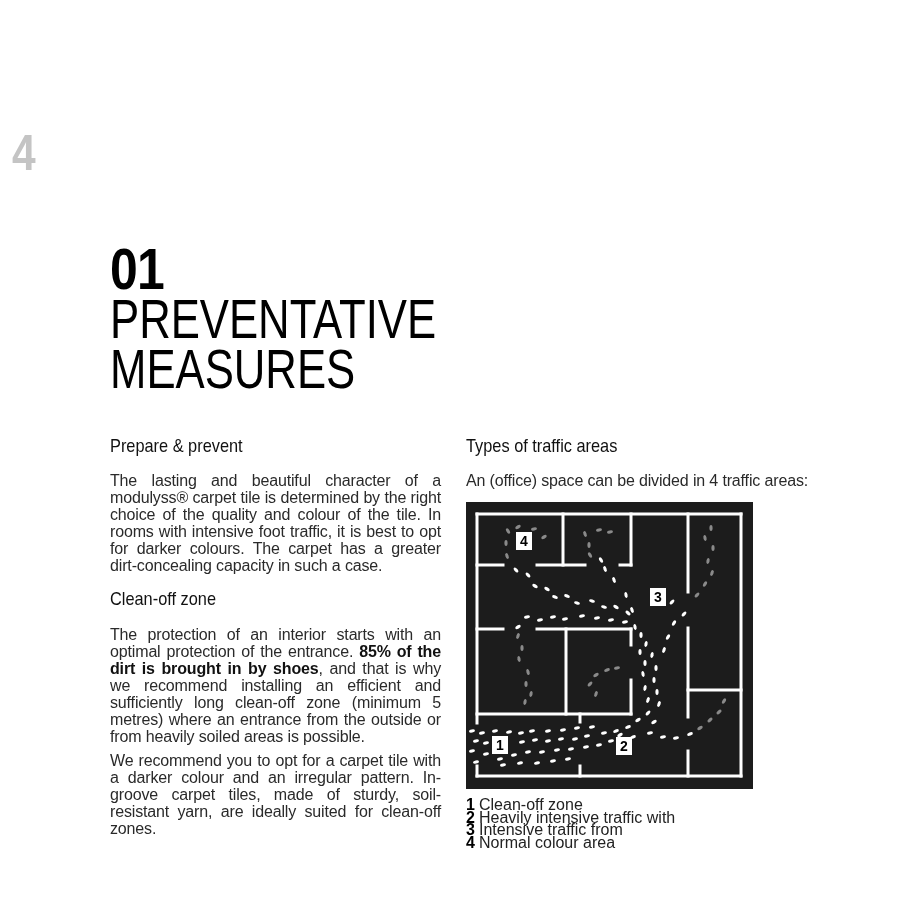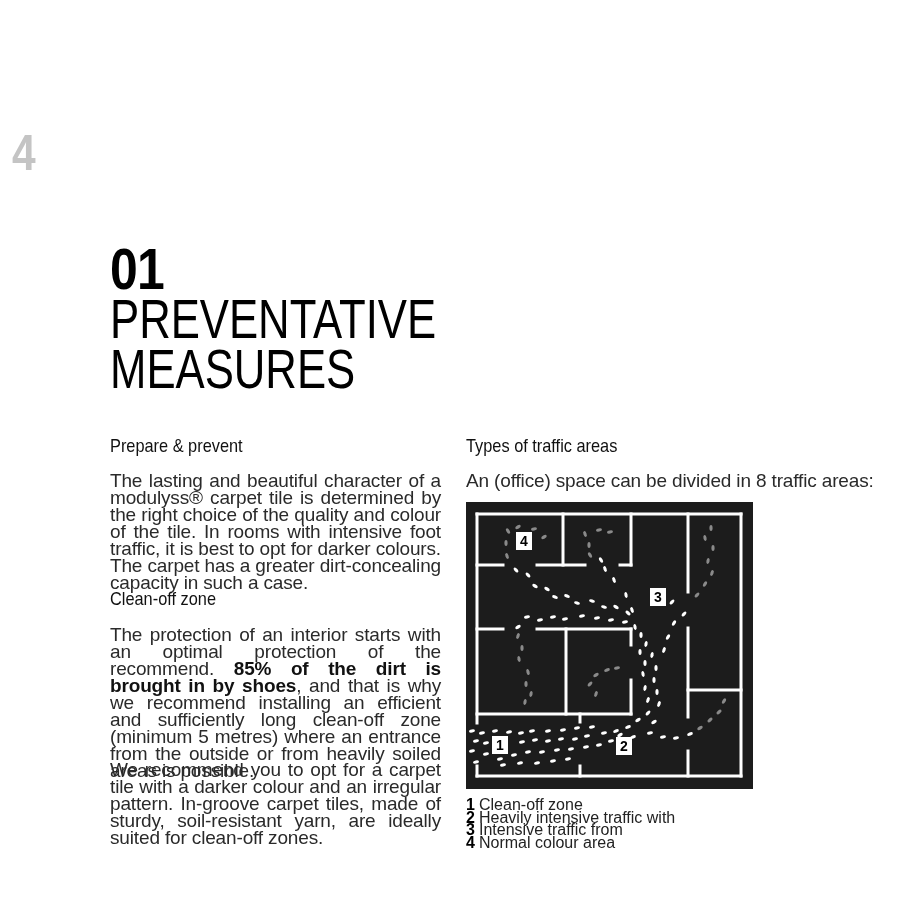--- a/index.html
+++ b/index.html
@@ -5,27 +5,27 @@
     html, body { margin: 0; padding: 0; background: #ffffff; }
     body { width: 920px; height: 920px; position: relative; overflow: hidden; font-family: "Liberation Sans", sans-serif; color: #1a1a1a; }
     .page-number { position: absolute; left: 12px; top: 128px; font-family: "Liberation Sans", sans-serif; font-weight: bold; font-size: 50px; line-height: 50px; color: #c4c4c4; transform: scaleX(0.85); transform-origin: left top; }
     .chapter { position: absolute; left: 110px; top: 244px; }
     .chapter-num { font-family: "Liberation Sans", sans-serif; font-weight: bold; font-size: 58px; line-height: 50px; color: #000; transform: scaleX(0.86); transform-origin: left top; letter-spacing: -1px; }
     .chapter-title { font-family: "Liberation Sans", sans-serif; font-weight: normal; font-size: 56px; line-height: 50px; color: #000; transform: scaleX(0.78); transform-origin: left top; white-space: nowrap; }
     .col { position: absolute; width: 331px; }
     .col-left { left: 110px; top: 434px; }
     .col-right { left: 466px; top: 434px; width: 300px; }
     h2 { margin: 0; font-family: "Liberation Sans", sans-serif; font-weight: normal; font-size: 19px; line-height: 24px; color: #111; transform: scaleX(0.86); transform-origin: left top; white-space: nowrap; }
-    p { margin: 0; font-family: "Liberation Sans", sans-serif; font-size: 19px; line-height: 17px; color: #2a2a2a; text-align: justify; letter-spacing: -0.15px; }
+    p { margin: 0; font-family: "Liberation Sans", sans-serif; font-size: 16px; line-height: 17px; color: #2a2a2a; text-align: justify; letter-spacing: -0.15px; }
     p b { color: #111; }
     .h-prepare { position: absolute; top: 0; }
     .p-prepare { position: absolute; top: 38px; width: 331px; }
     .h-cleanoff { position: absolute; top: 153px; }
     .p-cleanoff1 { position: absolute; top: 192px; width: 331px; }
-    .p-cleanoff2 { position: absolute; top: 327px; width: 331px; }
+    .p-cleanoff2 { position: absolute; top: 318px; width: 331px; }
     .h-types { position: absolute; top: 0; }
     .p-types { position: absolute; top: 38px; white-space: nowrap; text-align: left; }
     .diagram { position: absolute; left: 466px; top: 502px; width: 287px; height: 287px; background: #1c1c1c; }
     .diagram svg { display: block; }
     .legend { position: absolute; left: 466px; top: 799px; list-style: none; margin: 0; padding: 0; }
     .legend li { font-family: "Liberation Sans", sans-serif; font-size: 16px; line-height: 12.5px; color: #222; white-space: nowrap; }
     .legend .num { font-weight: bold; color: #000; display: inline-block; width: 13px; }
   </style>
 </head>
 <body>
@@ -36,27 +36,27 @@
   <div class="chapter-num">01</div>
   <div class="chapter-title">PREVENTATIVE</div>
   <div class="chapter-title">MEASURES</div>
 </div>
 
 <div class="col col-left">
   <h2 class="h-prepare">Prepare &amp; prevent</h2>
   <p class="p-prepare">The lasting and beautiful character of a modulyss® carpet tile is determined by the right choice of the quality and colour of the tile. In rooms with intensive foot traffic, it is best to opt for darker colours. The carpet has a greater dirt-concealing capacity in such a case.</p>
 
   <h2 class="h-cleanoff">Clean-off zone</h2>
-  <p class="p-cleanoff1"><span>The protection of an interior starts with an optimal protection of the recommend. </span><b>85% of the dirt is brought in by shoes</b><span>, and that is why we recommend installing an efficient and sufficiently long clean-off zone (minimum 5 metres) where an entrance from the outside or from heavily soiled areas is possible.</span></p>
+  <p class="p-cleanoff1"><span>The protection of an interior starts with an optimal protection of the entrance. </span><b>85% of the dirt is brought in by shoes</b><span>, and that is why we recommend installing an efficient and sufficiently long clean-off zone (minimum 5 metres) where an entrance from the outside or from heavily soiled areas is possible.</span></p>
   <p class="p-cleanoff2">We recommend you to opt for a carpet tile with a darker colour and an irregular pattern. In-groove carpet tiles, made of sturdy, soil-resistant yarn, are ideally suited for clean-off zones.</p>
 </div>
 
 <div class="col col-right">
   <h2 class="h-types">Types of traffic areas</h2>
-  <p class="p-types">An (office) space can be divided in 8 traffic areas:</p>
+  <p class="p-types">An (office) space can be divided in 4 traffic areas:</p>
 </div>
 
 <div class="diagram">
   <svg width="287" height="287" viewBox="466 502 287 287" xmlns="http://www.w3.org/2000/svg">
     <rect x="466" y="502" width="287" height="287" fill="#1c1c1c"></rect>
     <g stroke="#ffffff" stroke-width="3" fill="none" stroke-linecap="square">
 
       <line x1="477" y1="514" x2="741" y2="514"></line>
       <line x1="741" y1="514" x2="741" y2="776"></line>
       <line x1="477" y1="776" x2="741" y2="776"></line>

